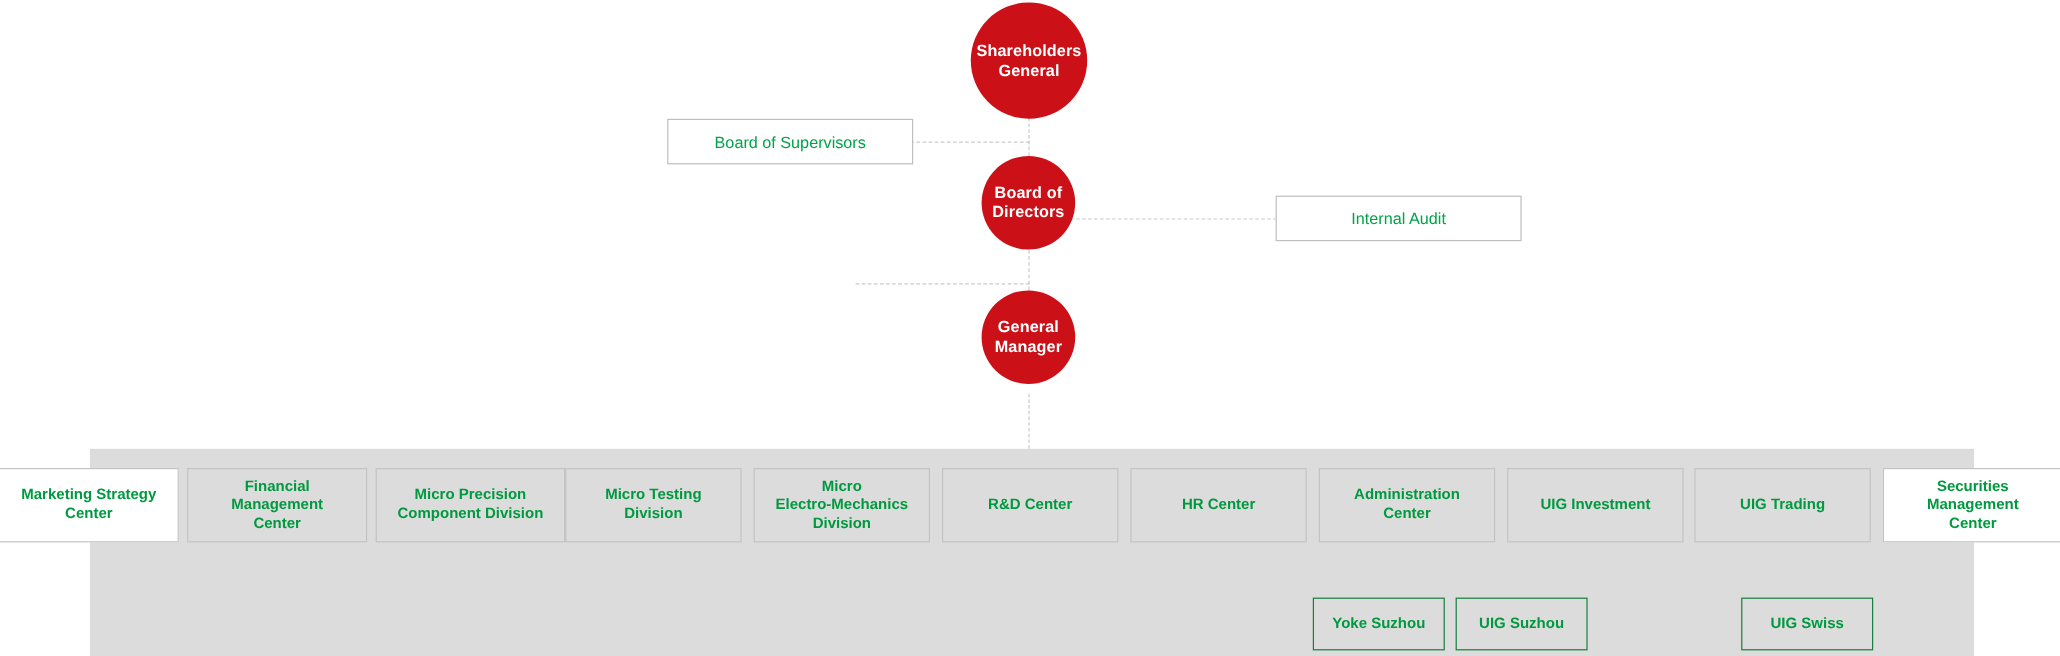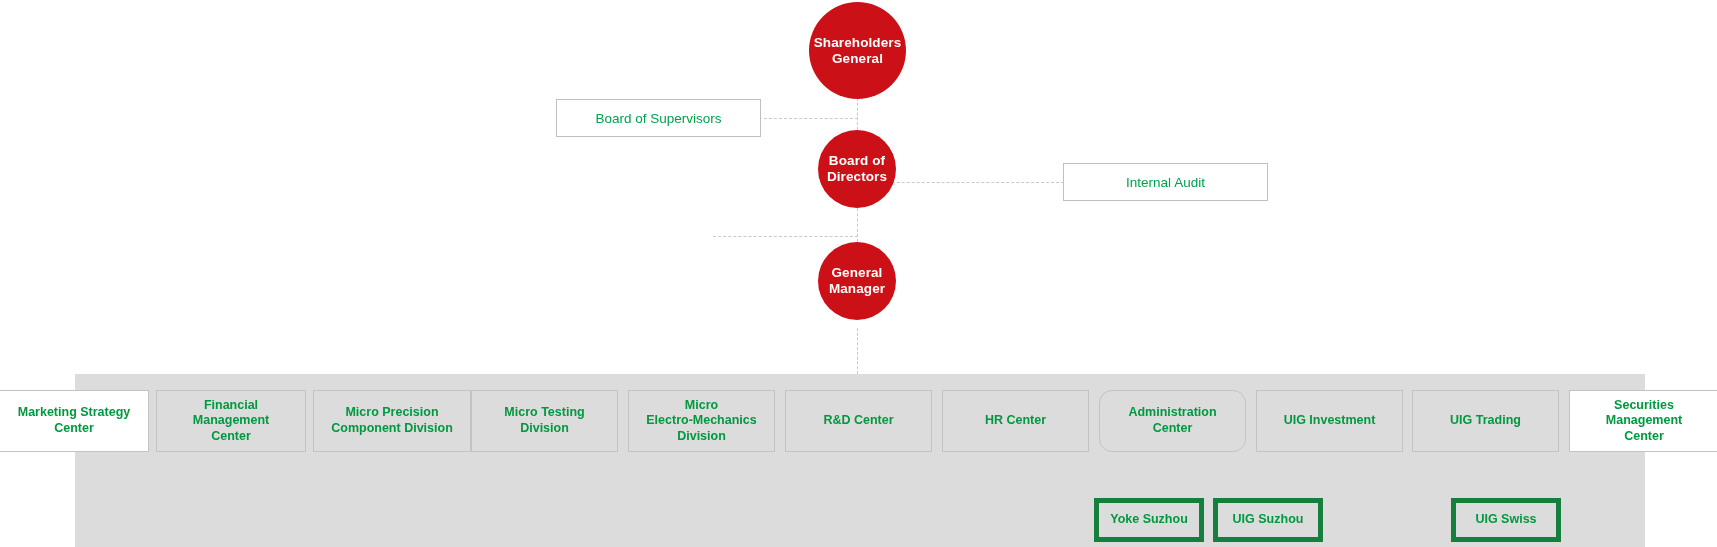--- a/index.html
+++ b/index.html
@@ -71,21 +71,21 @@
     line-height: 1.25;
     z-index: 4;
   }
   .dept-box.on-white { background: #ffffff; }
   .dept-box span { display: block; padding: 0 5px; }
 
   
   .sub-box {
     position: absolute;
     background: transparent;
-    border: 5px solid #15803d;
+    border: 1px solid #15803d;
     color: #00993f;
     display: flex;
     align-items: center;
     justify-content: center;
     text-align: center;
     font-size: 12.5px;
     font-weight: 700;
     line-height: 1.25;
     z-index: 4;
   }
@@ -191,21 +191,21 @@
       <span>R&amp;D Center</span>
     </span>
   </div>
 
   <div class="dept-box" style="left:942px; top:390px; width:147px; height:62px;">
     <span>
       <span>HR Center</span>
     </span>
   </div>
 
-  <div class="dept-box" style="left:1099px; top:390px; width:147px; height:62px;border-radius:13px;">
+  <div class="dept-box" style="left:1099px; top:390px; width:147px; height:62px;">
     <span>
       <span>Administration</span>
       <span>Center</span>
     </span>
   </div>
 
   <div class="dept-box" style="left:1256px; top:390px; width:147px; height:62px;">
     <span>
       <span>UIG Investment</span>
     </span>

